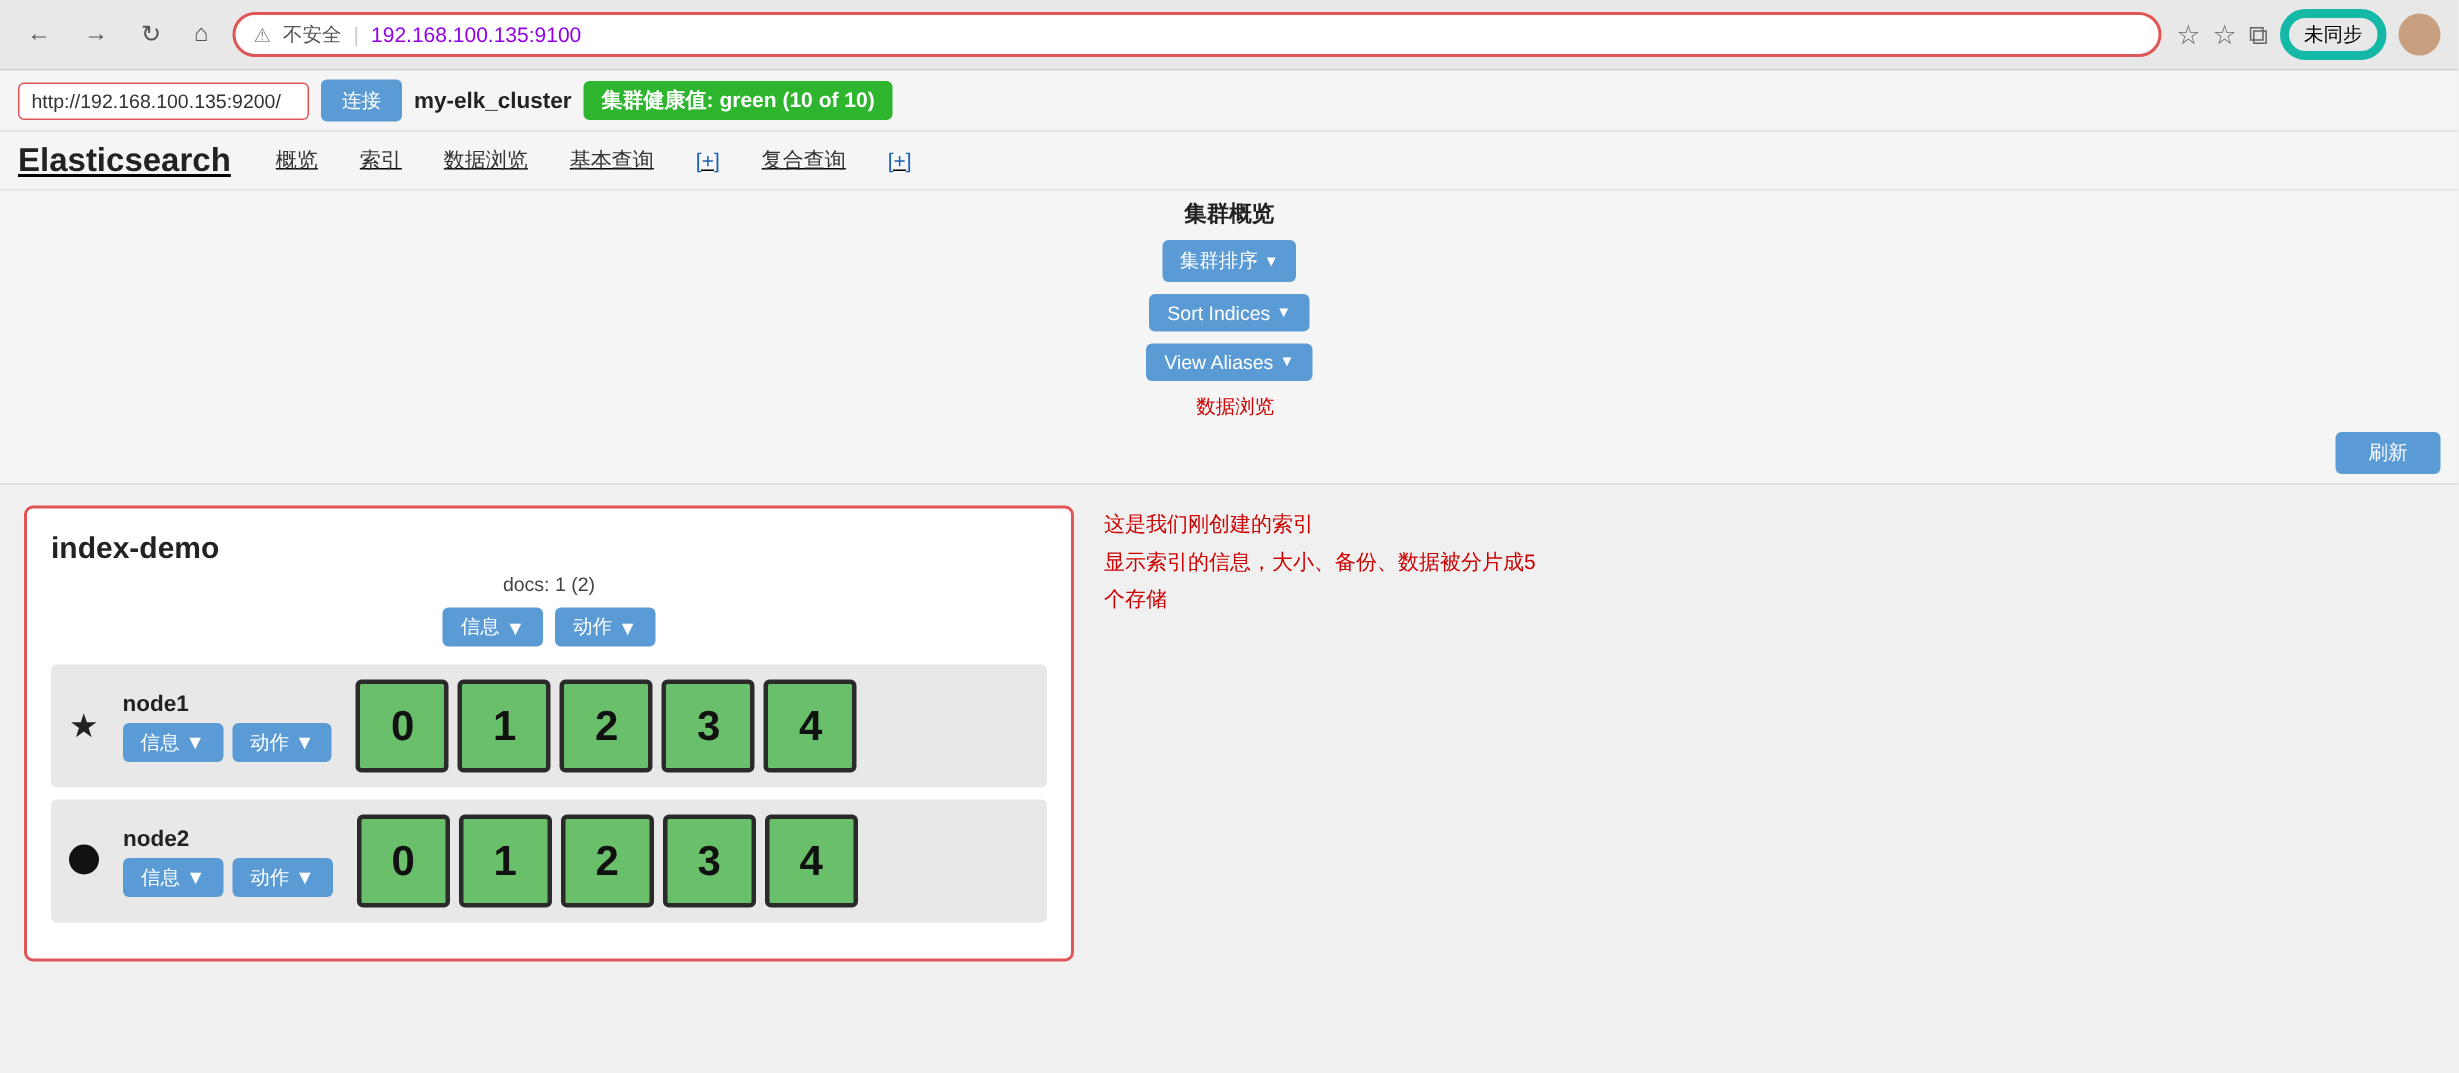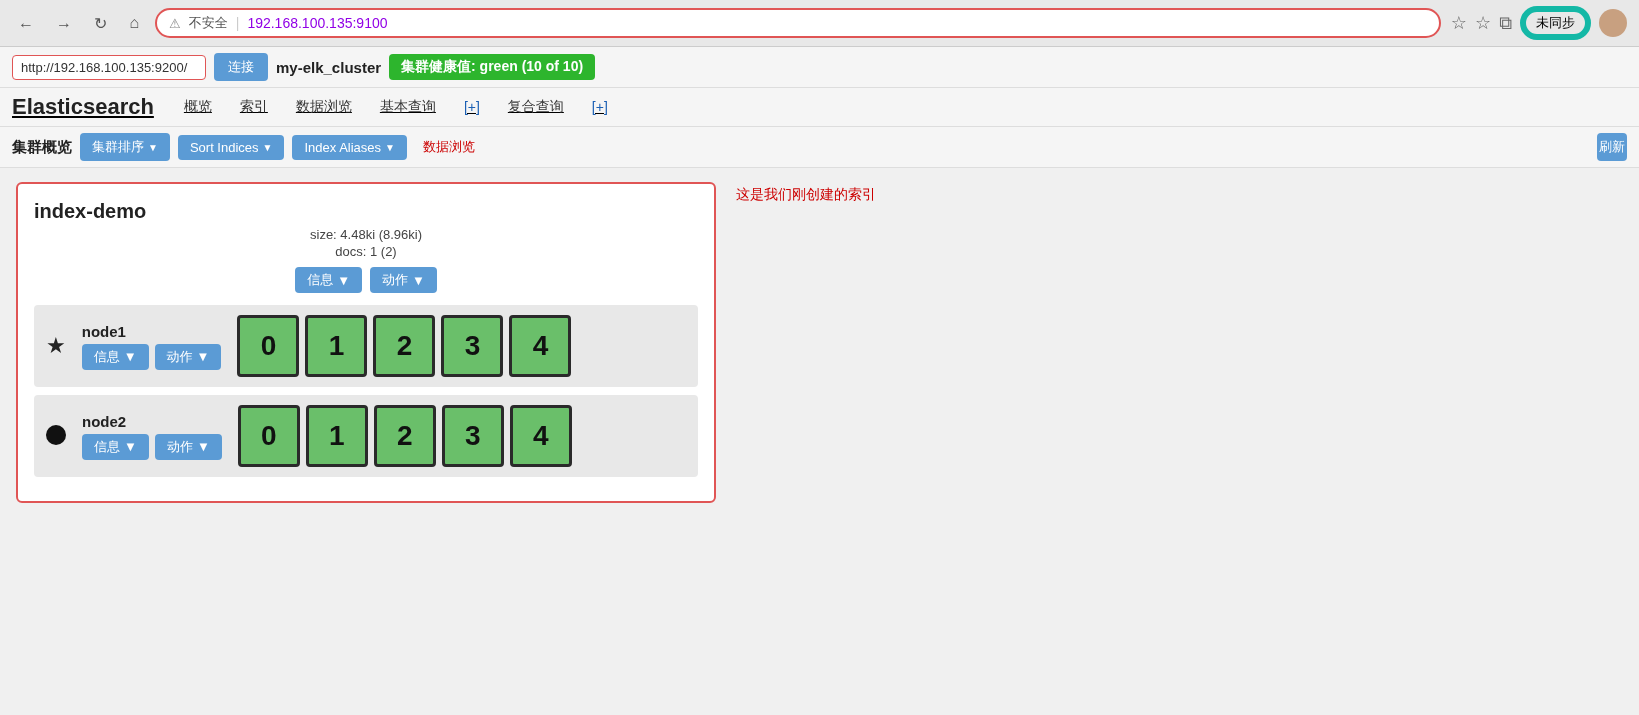--- a/index.html
+++ b/index.html
@@ -112,20 +112,21 @@
     .nav-tab-plus { color: #1a5fb4; }
 
     
     .toolbar {
       background: #f5f5f5;
       display: flex;
       align-items: center;
       padding: 6px 12px;
       gap: 8px;
       border-bottom: 1px solid #ddd;
+      flex-direction: column;
     }
     .toolbar-label {
       font-size: 15px;
       font-weight: bold;
       color: #222;
     }
     .btn-blue {
       background: #5b9bd5;
       color: white;
       border: none;
@@ -151,21 +152,21 @@
       color: #c00;
       font-size: 13px;
       cursor: pointer;
       margin-left: 8px;
     }
     .refresh-btn {
       background: #5b9bd5;
       color: white;
       border: none;
       border-radius: 4px;
-      padding: 5px 2px;
+      padding: 5px 22px;
       cursor: pointer;
       font-size: 13px;
       margin-left: auto;
     }
 
     
     .main-content {
       padding: 14px 16px;
       display: flex;
       gap: 20px;
@@ -304,32 +305,31 @@
   <span class="toolbar-label">集群概览</span>
   <button class="btn-blue">
     <span>集群排序</span>
     <span class="arrow">▼</span>
   </button>
   <button class="btn-blue">
     <span>Sort Indices</span>
     <span class="arrow">▼</span>
   </button>
   <button class="btn-blue">
-    <span>Index Aliases</span>
+    <span>View Aliases</span>
     <span class="arrow">▼</span>
   </button>
   <span class="refresh-link">数据浏览</span>
   <button class="refresh-btn">刷新</button>
 </div>
 
 <div class="main-content">
 
   <div class="index-card">
     <div class="index-title">index-demo</div>
-    <div class="index-meta">size: 4.48ki (8.96ki)</div>
     <div class="index-meta">docs: 1 (2)</div>
     <div class="index-actions">
       <button class="btn-info">
         <span>信息</span>
         <span>▼</span>
       </button>
       <button class="btn-info">
         <span>动作</span>
         <span>▼</span>
       </button>
@@ -379,14 +379,15 @@
         <div class="shard">1</div>
         <div class="shard">2</div>
         <div class="shard">3</div>
         <div class="shard">4</div>
       </div>
     </div>
   </div>
 
   <div class="annotation-text">
     <div>这是我们刚创建的索引</div>
+    <div>显示索引的信息，大小、备份、数据被分片成5个存储</div>
   </div>
 </div>
 
 </body></html>

